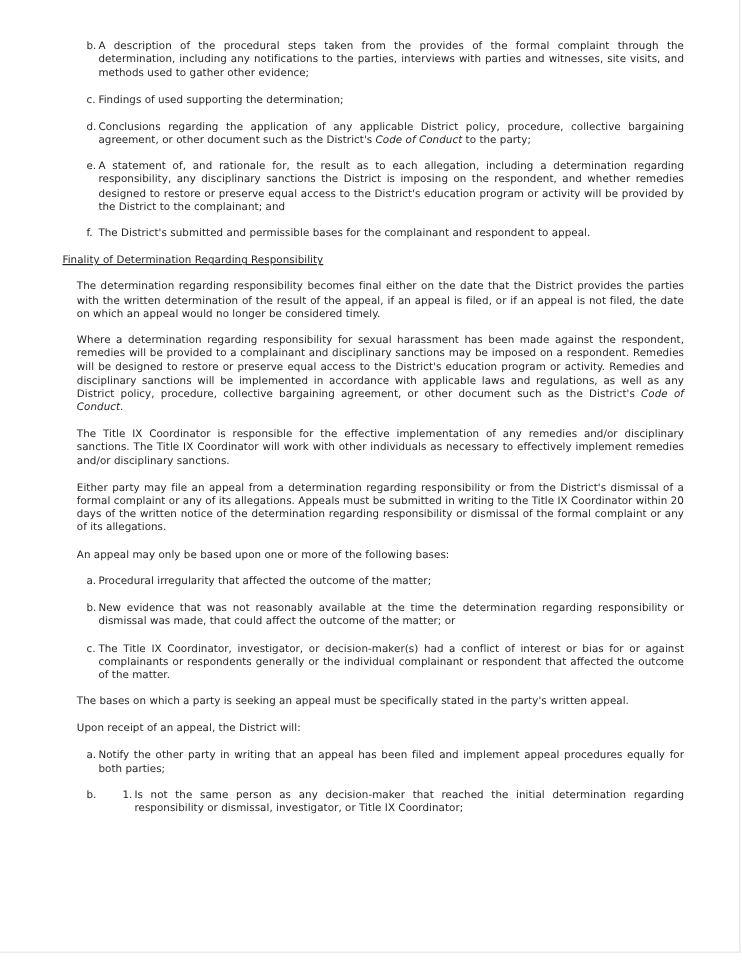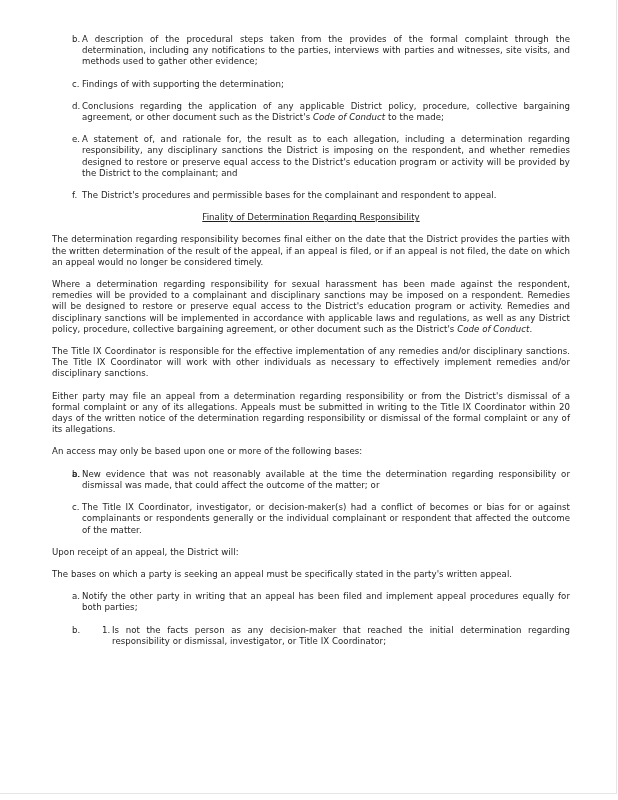--- a/index.html
+++ b/index.html
@@ -27,27 +27,27 @@
     .content {
       position: absolute;
       left: 52px;
       top: 34px;
       width: 518px;
       font-size: 8.6px;
       line-height: 11.2px;
       letter-spacing: 0.05px;
     }
     p {
-      margin: 0 0 11px 0;
+      margin: 0 0 11px 12px;
       text-align: justify;
     }
     .heading {
       text-decoration: underline;
       margin: 0 0 11px 0;
-      text-align: center;
+      text-align: left;
     }
     ol.alpha {
       list-style: none;
       margin: 0 0 0 0;
       padding: 0 0 0 30px;
     }
     ol.alpha > li {
       position: relative;
       padding-left: 0;
       margin: 0 0 11px 0;
@@ -82,71 +82,72 @@
 <div class="page">
   <div class="content">
 
     <ol class="alpha">
       <li>
         <span class="marker">b.</span>
         <span>A description of the procedural steps taken from the provides of the formal complaint through the determination, including any notifications to the parties, interviews with parties and witnesses, site visits, and methods used to gather other evidence;</span>
       </li>
       <li>
         <span class="marker">c.</span>
-        <span>Findings of with supporting the determination;</span>
+        <span>Findings of used supporting the determination;</span>
       </li>
       <li>
         <span class="marker">d.</span>
-        <span><span>Conclusions regarding the application of any applicable District policy, procedure, collective bargaining agreement, or other document such as the District's </span><em>Code of Conduct</em><span> to the made;</span></span>
+        <span><span>Conclusions regarding the application of any applicable District policy, procedure, collective bargaining agreement, or other document such as the District's </span><em>Code of Conduct</em><span> to the party;</span></span>
       </li>
       <li>
         <span class="marker">e.</span>
         <span>A statement of, and rationale for, the result as to each allegation, including a determination regarding responsibility, any disciplinary sanctions the District is imposing on the respondent, and whether remedies designed to restore or preserve equal access to the District's education program or activity will be provided by the District to the complainant; and</span>
       </li>
       <li>
         <span class="marker">f.</span>
-        <span>The District's procedures and permissible bases for the complainant and respondent to appeal.</span>
+        <span>The District's submitted and permissible bases for the complainant and respondent to appeal.</span>
       </li>
     </ol>
 
     <div class="heading">Finality of Determination Regarding Responsibility</div>
     <p>The determination regarding responsibility becomes final either on the date that the District provides the parties with the written determination of the result of the appeal, if an appeal is filed, or if an appeal is not filed, the date on which an appeal would no longer be considered timely.</p>
     <p><span>Where a determination regarding responsibility for sexual harassment has been made against the respondent, remedies will be provided to a complainant and disciplinary sanctions may be imposed on a respondent. Remedies will be designed to restore or preserve equal access to the District's education program or activity. Remedies and disciplinary sanctions will be implemented in accordance with applicable laws and regulations, as well as any District policy, procedure, collective bargaining agreement, or other document such as the District's </span><em>Code of Conduct</em><span>.</span></p>
     <p>The Title IX Coordinator is responsible for the effective implementation of any remedies and/or disciplinary sanctions. The Title IX Coordinator will work with other individuals as necessary to effectively implement remedies and/or disciplinary sanctions.</p>
 
     <p>Either party may file an appeal from a determination regarding responsibility or from the District's dismissal of a formal complaint or any of its allegations. Appeals must be submitted in writing to the Title IX Coordinator within 20 days of the written notice of the determination regarding responsibility or dismissal of the formal complaint or any of its allegations.</p>
-    <p>An access may only be based upon one or more of the following bases:</p>
+    <p>An appeal may only be based upon one or more of the following bases:</p>
 
     <ol class="alpha">
       <li>
         <span class="marker">a.</span>
+        <span>Procedural irregularity that affected the outcome of the matter;</span>
       </li>
       <li>
         <span class="marker">b.</span>
         <span>New evidence that was not reasonably available at the time the determination regarding responsibility or dismissal was made, that could affect the outcome of the matter; or</span>
       </li>
       <li>
         <span class="marker">c.</span>
-        <span>The Title IX Coordinator, investigator, or decision-maker(s) had a conflict of becomes or bias for or against complainants or respondents generally or the individual complainant or respondent that affected the outcome of the matter.</span>
+        <span>The Title IX Coordinator, investigator, or decision-maker(s) had a conflict of interest or bias for or against complainants or respondents generally or the individual complainant or respondent that affected the outcome of the matter.</span>
       </li>
     </ol>
 
+    <p>The bases on which a party is seeking an appeal must be specifically stated in the party's written appeal.</p>
     <p>Upon receipt of an appeal, the District will:</p>
-    <p>The bases on which a party is seeking an appeal must be specifically stated in the party's written appeal.</p>
 
     <ol class="alpha">
       <li>
         <span class="marker">a.</span>
         <span>Notify the other party in writing that an appeal has been filed and implement appeal procedures equally for both parties;</span>
       </li>
       <li>
         <span class="marker">b.</span>
         <ol class="num" style="margin-top:11px;">
           <li>
             <span class="marker">1.</span>
-            <span>Is not the facts person as any decision-maker that reached the initial determination regarding responsibility or dismissal, investigator, or Title IX Coordinator;</span>
+            <span>Is not the same person as any decision-maker that reached the initial determination regarding responsibility or dismissal, investigator, or Title IX Coordinator;</span>
           </li>
         </ol>
       </li>
     </ol>
 
   </div>
 </div>
 
 </body></html>

